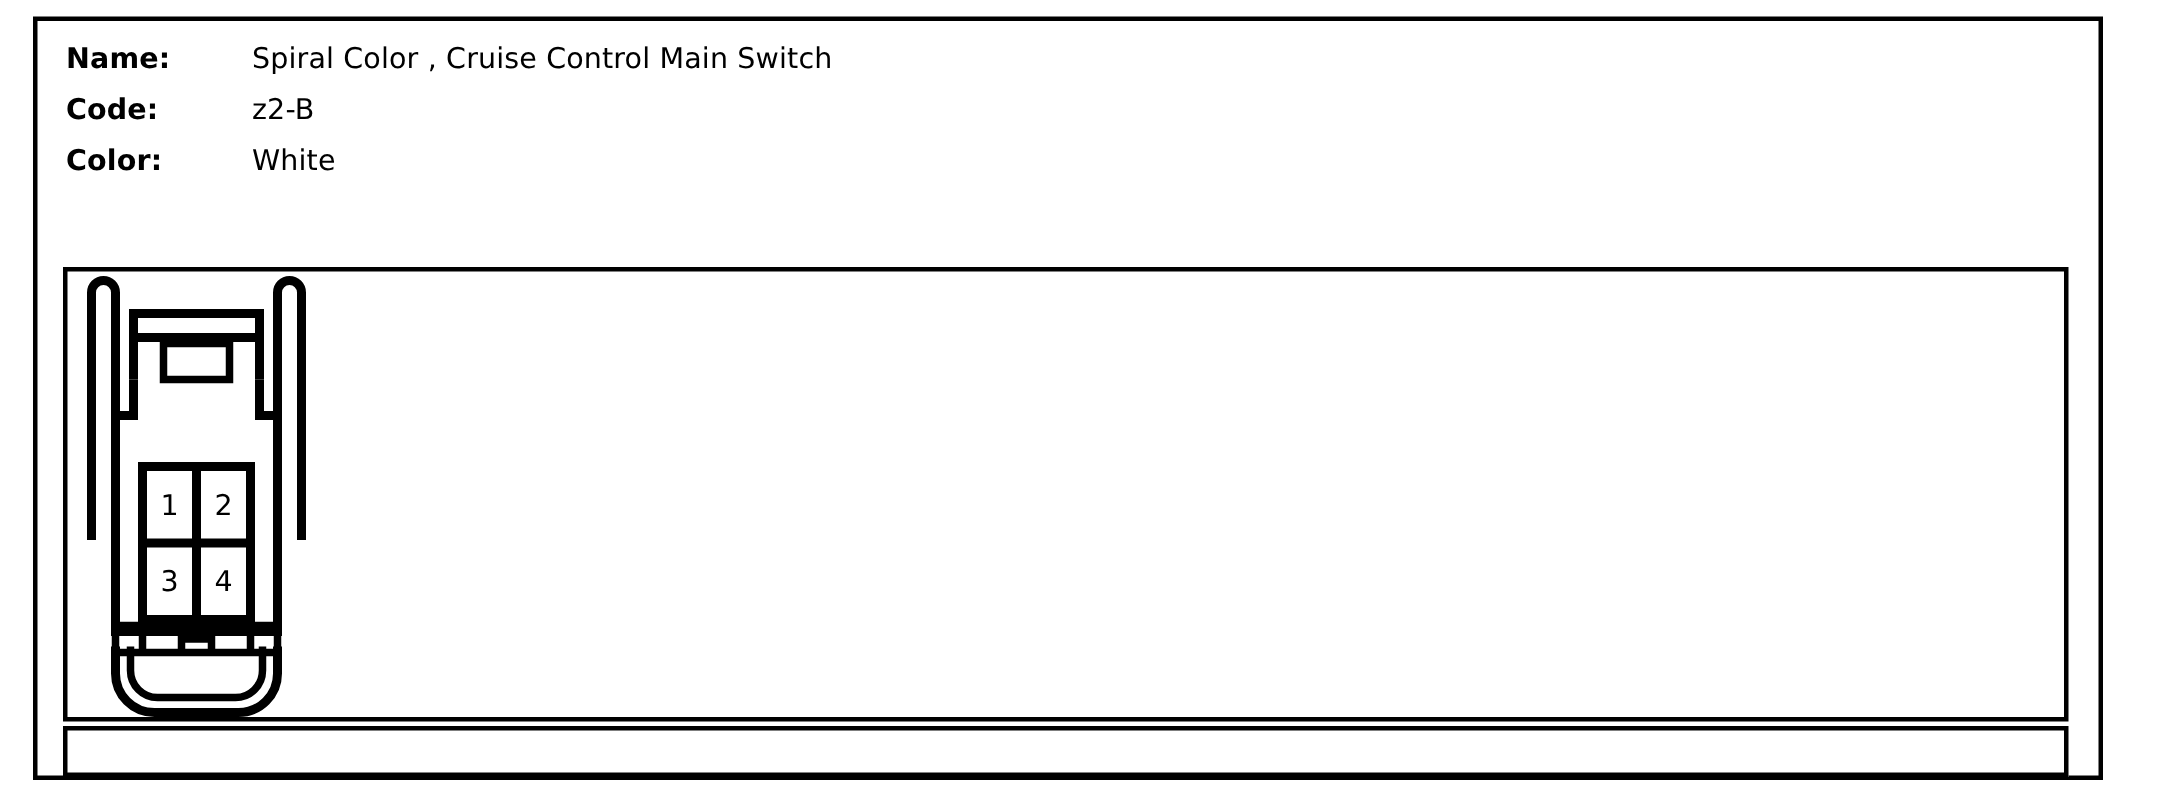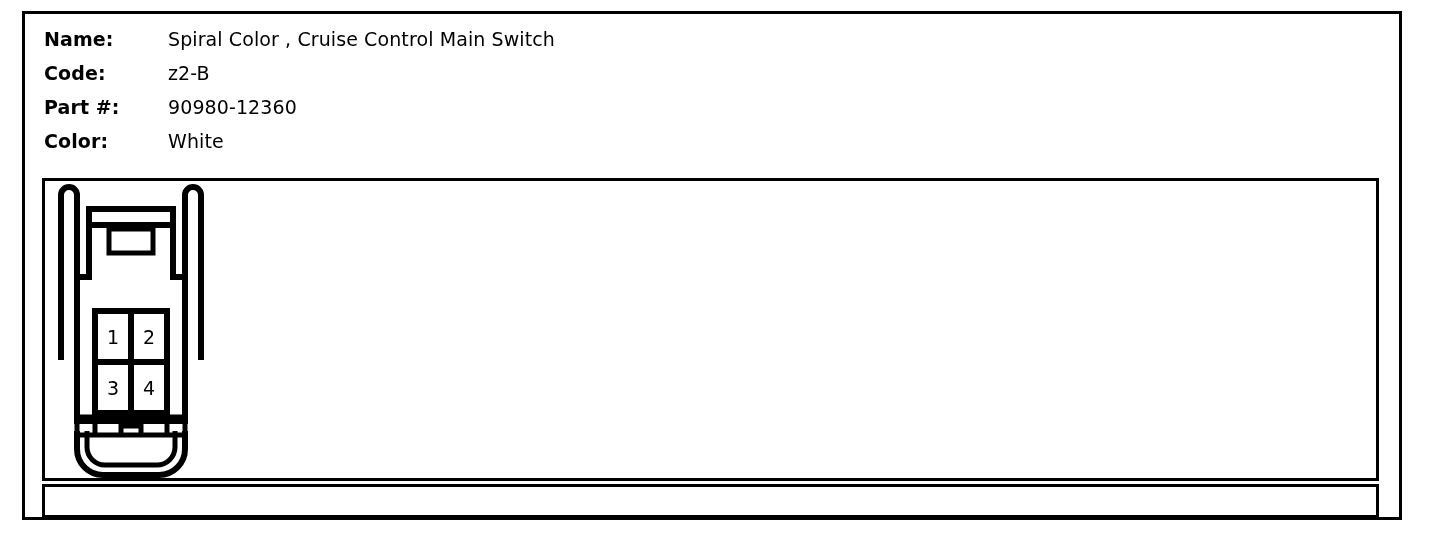--- a/index.html
+++ b/index.html
@@ -106,23 +106,20 @@
   <div id="spec-block">
 
     <div class="spec-row">
       <span class="spec-label">Name:</span><span class="spec-value">Spiral Color , Cruise Control Main Switch</span>
     </div>
 
     <div class="spec-row">
       <span class="spec-label">Code:</span><span class="spec-value">z2-B</span>
     </div>
 
-    <div class="spec-row">
-      <span class="spec-label">Part #:</span><span class="spec-value">90980-12360</span>
-    </div>
 
     <div class="spec-row">
       <span class="spec-label">Color:</span><span class="spec-value">White</span>
     </div>
 
   </div>
 
   <div id="image-panel" class="tall">
 
     <div id="connector-drawing">

